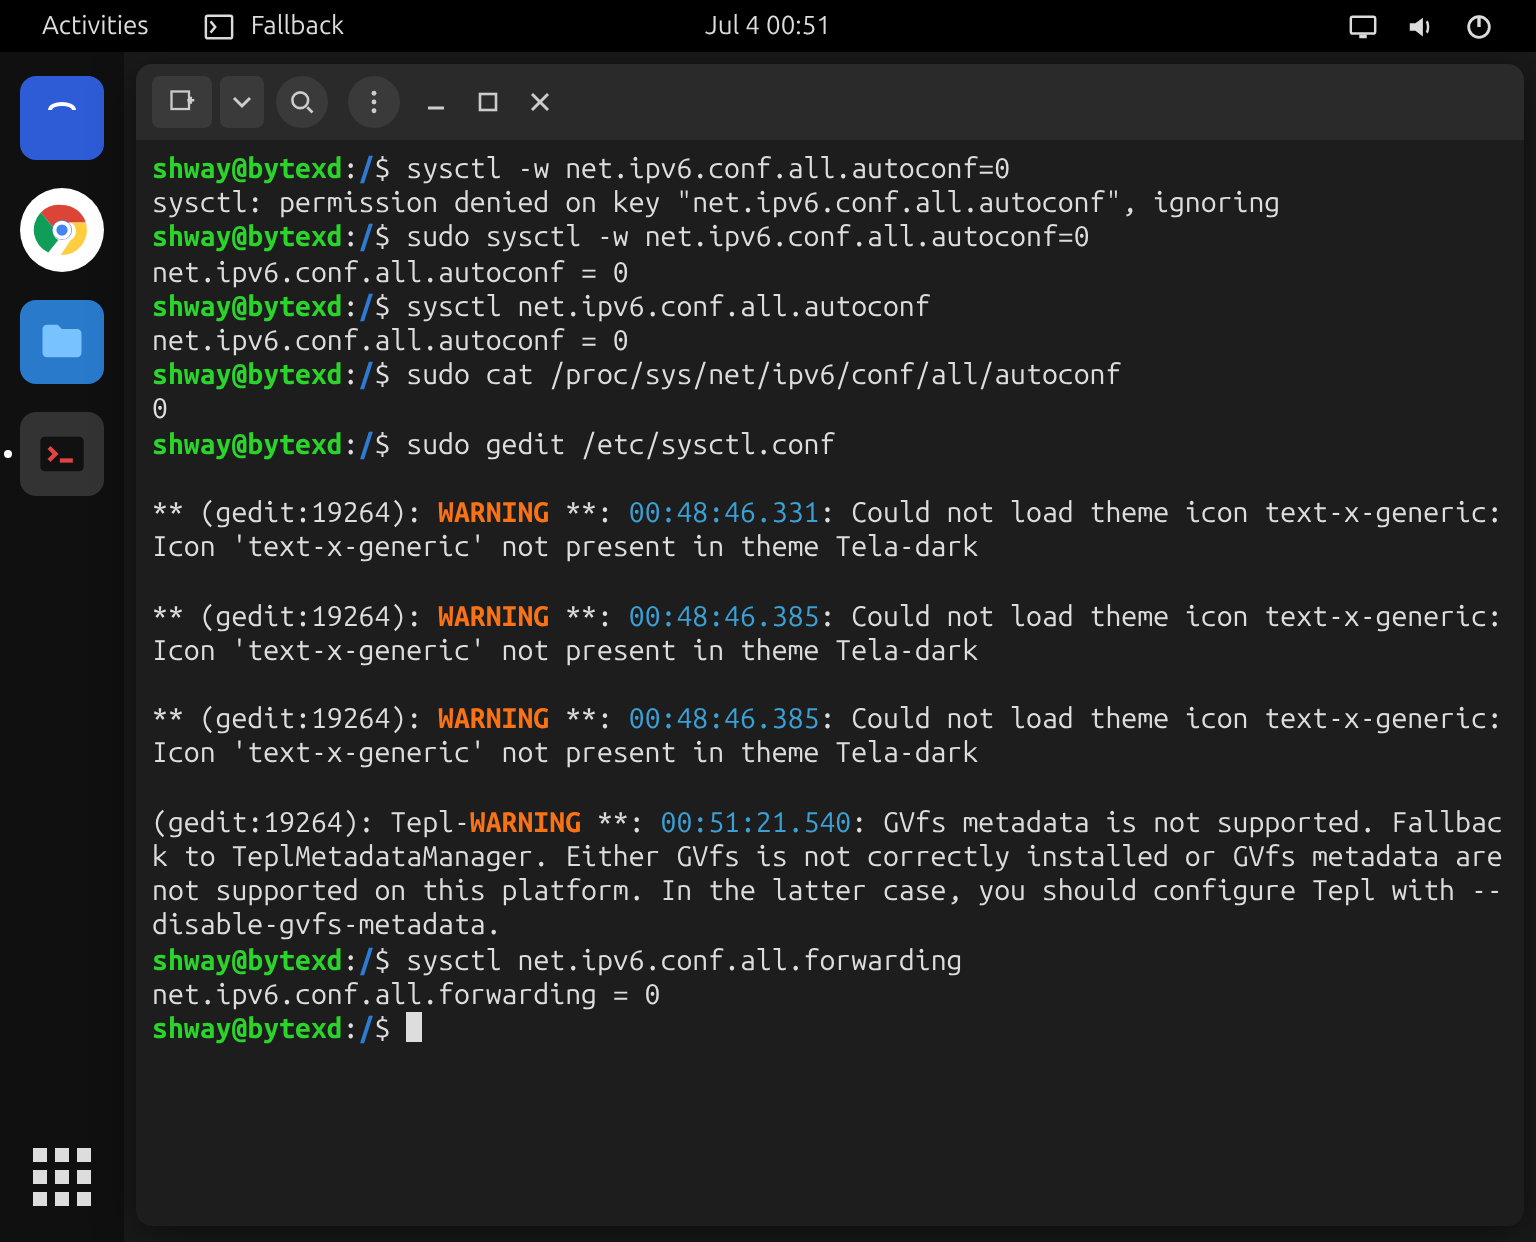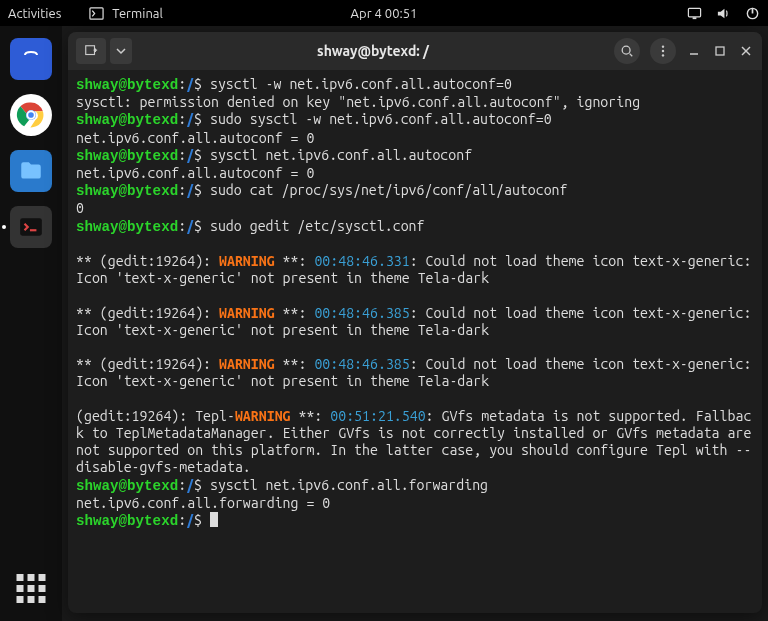--- a/index.html
+++ b/index.html
@@ -9,21 +9,21 @@
     font-family: "Ubuntu", "Cantarell", sans-serif;
     color: #e0e0e0;
     overflow: hidden;
     position: relative;
   }
   .topbar {
     height: 26px;
     background: #000;
     display: flex;
     align-items: center;
-    padding: 0 8px;
+    padding: 0 21px;
     font-size: 13px;
     position: relative;
   }
   .topbar-left { display: flex; align-items: center; gap: 28px; }
   .topbar-item { display: flex; align-items: center; gap: 8px; color: #ddd; }
   .topbar-center {
     position: absolute; left: 50%; transform: translateX(-50%);
     color: #ddd;
   }
   .topbar-right {
@@ -104,21 +104,21 @@
     flex: 1;
     padding: 6px 8px 4px 8px;
     font-family: "Ubuntu Mono", "DejaVu Sans Mono", monospace;
     font-size: 14.2px;
     line-height: 17.2px;
     color: #ccc;
     white-space: pre-wrap;
     word-break: break-all;
     overflow: hidden;
   }
-  .c-green { color: #2bd42b; font-weight: bold; font-family: Liberation Mono, monospace; }
+  .c-green { color: #2bd42b; font-weight: bold; }
   .c-blue { color: #2e7bd6; font-weight: bold; }
   .c-white { color: #ddd; }
   .c-yellow { color: #f97316; font-weight: bold; }
   .c-cyan { color: #3aa0d6; text-align: center; }
   .cursor {
     display: inline-block; width: 8px; height: 15px;
     background: #ddd; vertical-align: text-bottom; margin-bottom:1px;
   }
   .term-line { display: block; }
 </style>
@@ -126,24 +126,24 @@
 <body>
 
 <div class="topbar">
   <div class="topbar-left">
     <span class="topbar-item">Activities</span>
     <span class="topbar-item">
       <svg class="sys-icon" viewBox="0 0 16 16">
           <rect x="1" y="2" width="14" height="12" rx="1" fill="none" stroke="#ddd" stroke-width="1.3"></rect>
           <path d="M3.5 5 L6 8 L3.5 11" fill="none" stroke="#ddd" stroke-width="1.3"></path>
         </svg>
-      <span>Terminal</span>
+      <span>Fallback</span>
     </span>
   </div>
-  <div class="topbar-center">Apr 4  00:51</div>
+  <div class="topbar-center">Jul 4  00:51</div>
   <div class="topbar-right">
     <svg class="sys-icon" viewBox="0 0 16 16">
         <rect x="1.5" y="2.5" width="13" height="9" rx="1" fill="none" stroke="#ddd" stroke-width="1.3"></rect>
         <rect x="6" y="12" width="4" height="2" fill="#ddd"></rect>
       </svg>
     <svg class="sys-icon" viewBox="0 0 16 16">
         <path d="M2 6v4h3l4 3V3L5 6H2z" fill="#ddd"></path>
         <path d="M11 5c1 1 1 5 0 6" fill="none" stroke="#ddd" stroke-width="1.3"></path>
       </svg>
     <svg class="sys-icon" viewBox="0 0 16 16">
@@ -203,21 +203,20 @@
             <line x1="11" y1="7" x2="15" y2="7" stroke="#ccc" stroke-width="1.5"></line>
             <line x1="13" y1="5" x2="13" y2="9" stroke="#ccc" stroke-width="1.5"></line>
           </svg>
       </div>
       <div class="tb-btn dropdown">
         <svg width="10" height="10" viewBox="0 0 10 10">
             <path d="M1 3l4 4 4-4" fill="none" stroke="#ccc" stroke-width="1.5"></path>
           </svg>
       </div>
     </div>
-    <div class="tb-title">shway@bytexd: /</div>
     <div class="tb-right">
       <div class="tb-circ">
         <svg width="14" height="14" viewBox="0 0 16 16">
             <circle cx="7" cy="7" r="4.5" fill="none" stroke="#ccc" stroke-width="1.5"></circle>
             <line x1="11" y1="11" x2="14" y2="14" stroke="#ccc" stroke-width="1.5"></line>
           </svg>
       </div>
       <div class="tb-circ">
         <svg width="14" height="14" viewBox="0 0 16 16">
             <circle cx="8" cy="3" r="1.4" fill="#ccc"></circle>

